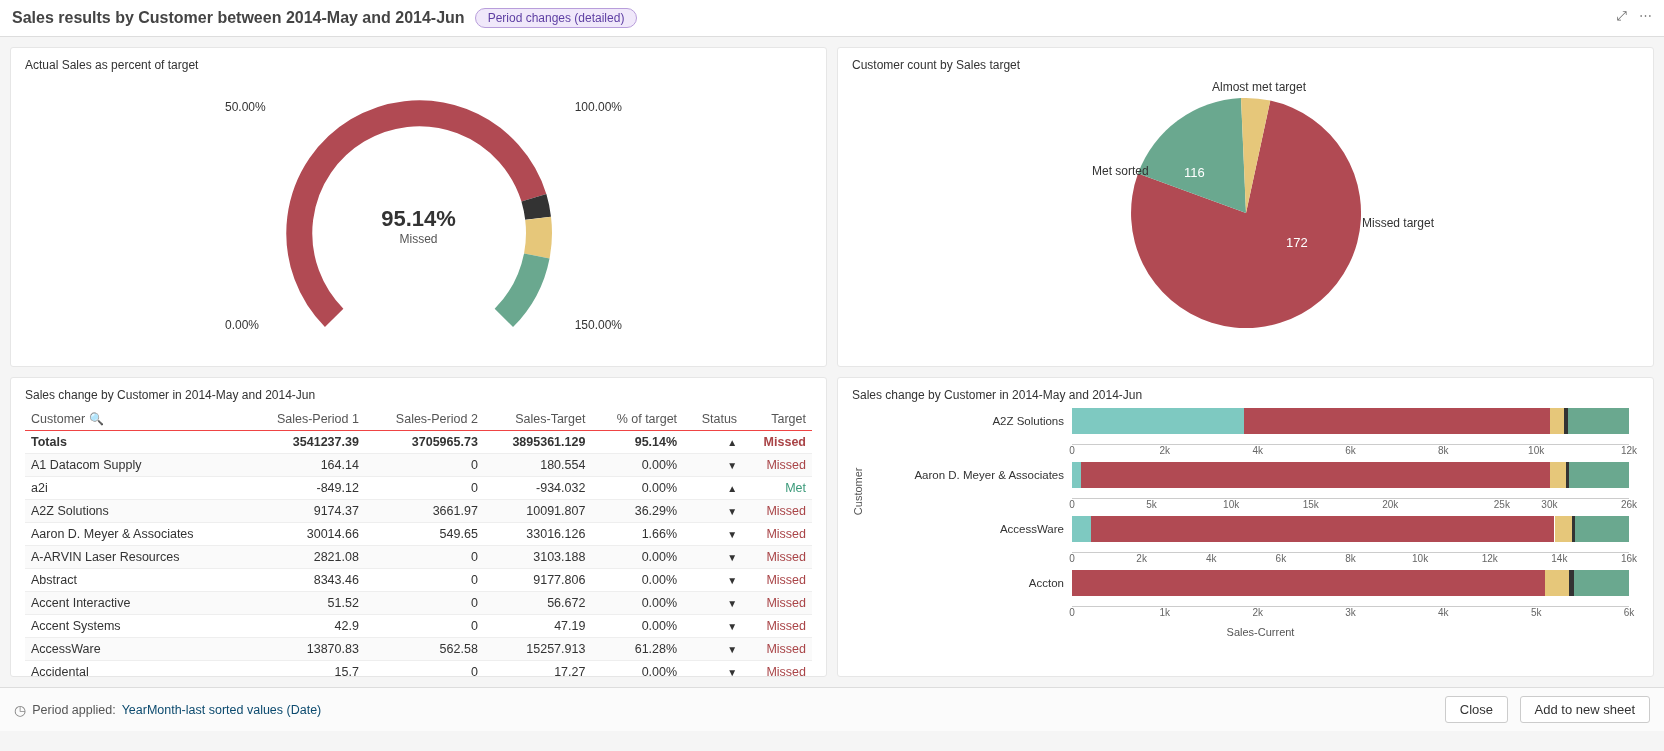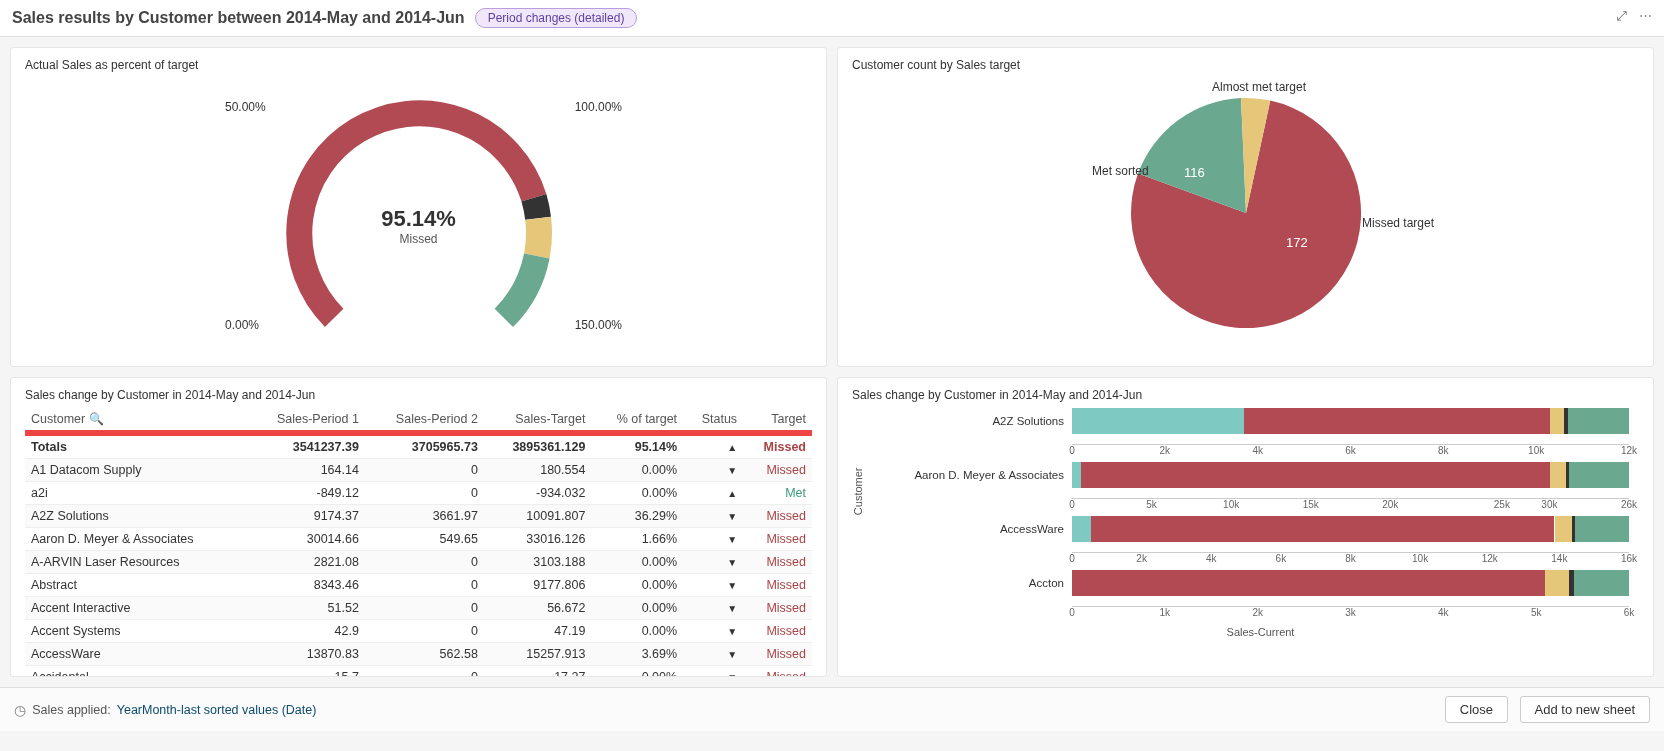--- a/index.html
+++ b/index.html
@@ -41,21 +41,21 @@
   .panel-title { font-size: 12px; font-weight: normal; color: #333; margin-bottom: 6px; }
   .gauge-wrap { display:flex; justify-content:center; align-items:center; height: 260px; position: relative; }
   .gauge-center { position:absolute; text-align:center; }
   .gauge-center .big { font-size: 22px; font-weight:600; }
   .gauge-center .small { font-size: 12px; color:#555; }
   .pie-wrap { display:flex; justify-content:center; align-items:center; height: 260px; position: relative; }
   .pie-label { position:absolute; font-size:12px; color:#333; }
   .table { width:100%; border-collapse: collapse; font-size:12.5px; }
   .table th, .table td { padding: 4px 6px; border-bottom: 1px solid #eee; text-align:right; white-space:nowrap; }
   .table th:first-child, .table td:first-child { text-align:left; }
-  .table thead th { font-weight:normal; color:#555; border-bottom: 6px solid #ef4444; margin-left: 7px; }
+  .table thead th { font-weight:normal; color:#555; border-bottom: 1px solid #ef4444; margin-left: 7px; }
   .table tbody tr:nth-child(even){ background:#fafafa; }
   .table tbody tr:first-child td { font-weight:bold; }
   .status-missed { color:#a94447; }
   .status-met { color:#3b9a7a; }
   .arrow { font-size:10px; }
   .bar-chart { padding: 0 10px 0 40px; height: 250px; overflow:hidden; position:relative; }
   .bar-row { display:flex; align-items:center; margin-bottom: 10px; }
   .bar-cat { width: 180px; text-align:right; font-size:11.5px; color:#333; padding-right: 8px; }
   .bar-track { flex:1; height: 26px; position:relative; }
   .bar-seg { position:absolute; top:0; height:100%; }
@@ -223,21 +223,21 @@
             <td>47.19</td>
             <td>0.00%</td>
             <td><span class="arrow">▼</span></td>
             <td class="status-missed">Missed</td>
           </tr>
           <tr>
             <td>AccessWare</td>
             <td>13870.83</td>
             <td>562.58</td>
             <td>15257.913</td>
-            <td>3.69%</td>
+            <td>61.28%</td>
             <td><span class="arrow">▼</span></td>
             <td class="status-missed">Missed</td>
           </tr>
           <tr>
             <td>Accidental</td>
             <td>15.7</td>
             <td>0</td>
             <td>17.27</td>
             <td>0.00%</td>
             <td><span class="arrow">▼</span></td>
@@ -341,20 +341,20 @@
         </div>
       <div class="axis-xl">Sales-Current</div>
     </div>
   </div>
 
 </div>
 
 <div class="footer">
   <div class="footer-left">
     <span class="clock-icon"></span>
-    <span>Sales applied:</span>
+    <span>Period applied:</span>
     <span style="color:#0c4a6e;text-align:right;">YearMonth-last sorted values (Date)</span>
   </div>
   <div>
     <button class="btn">Close</button>
     <button class="btn">Add to new sheet</button>
   </div>
 </div>
 
 </body></html>

